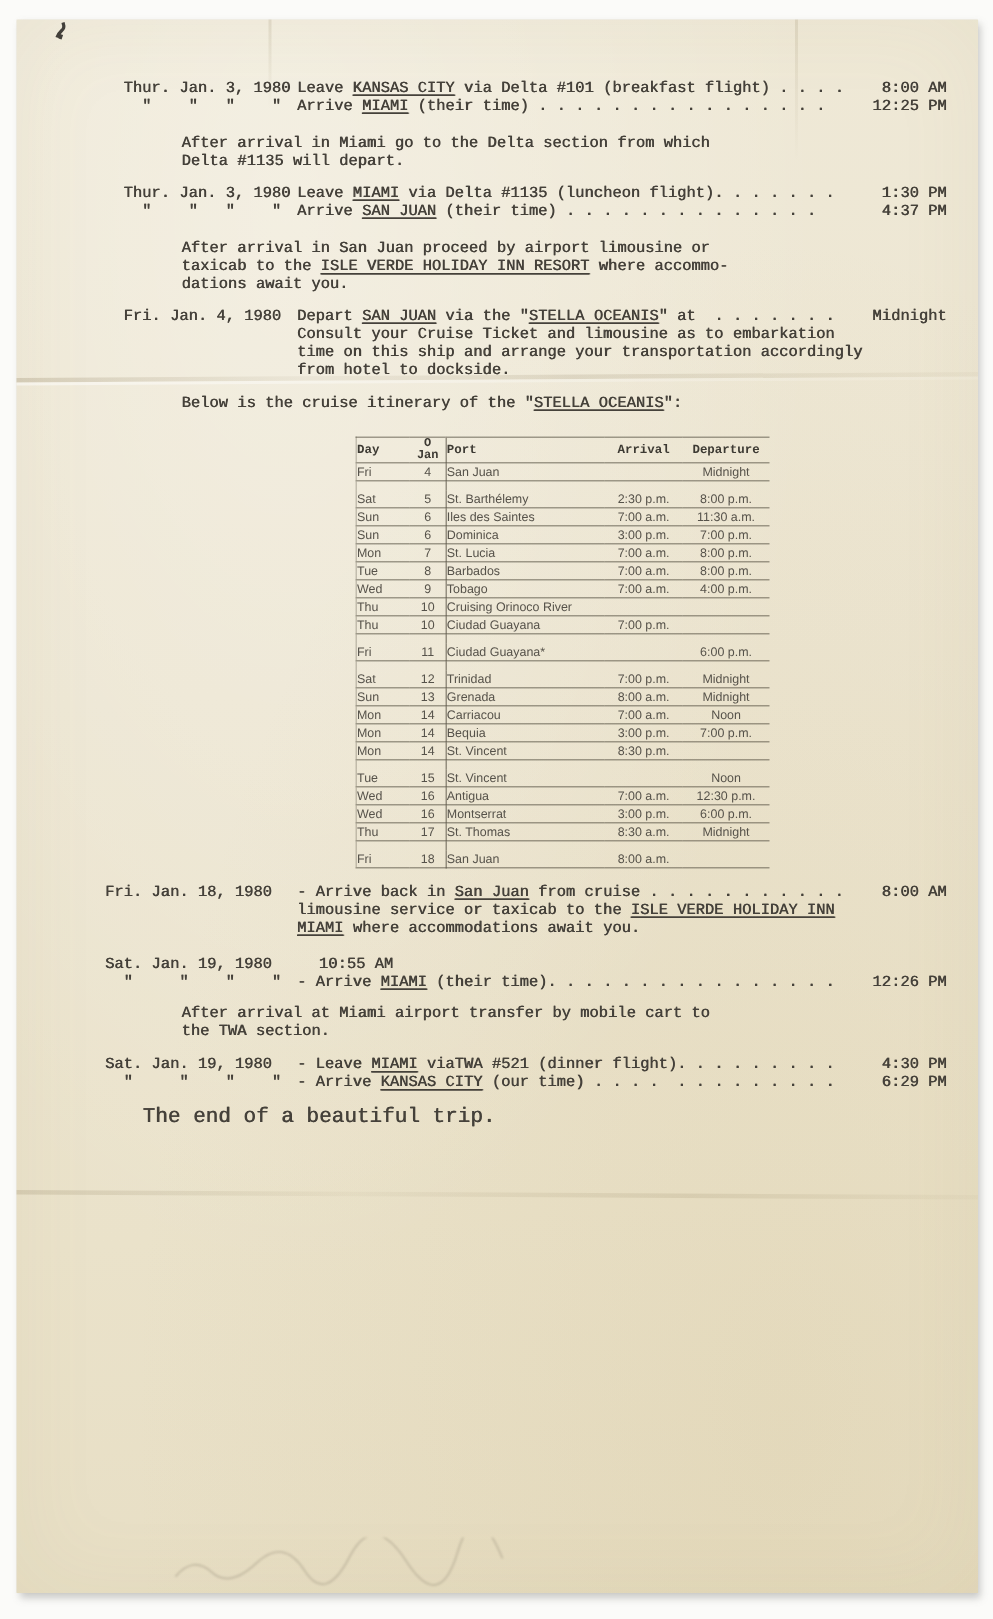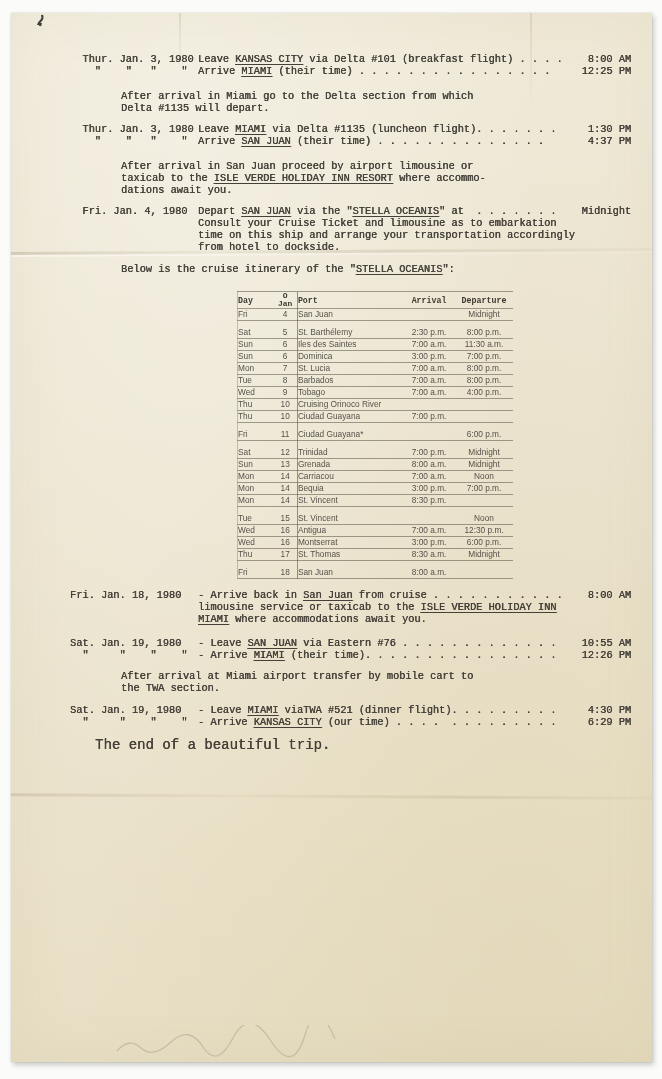--- a/index.html
+++ b/index.html
@@ -270,21 +270,21 @@
               <td class="bb c-mid"></td>
             </tr>
           </tbody>
         </table>
         <div class="block" style="margin-top: 10px;">
           <div class="f-line"><span class="f-date">Fri. Jan. 18, 1980</span><span class="f-body">- Arrive back in <span class="u">San Juan</span> from cruise . . . . . . . . . . .</span><span class="f-time">8:00 AM</span></div>
           <div class="f-line"><span class="f-date"></span><span class="f-body">limousine service or taxicab to the <span class="u">ISLE VERDE HOLIDAY INN</span></span></div>
           <div class="f-line"><span class="f-date"></span><span class="f-body"><span class="u">MIAMI</span> where accommodations await you.</span></div>
         </div>
         <div class="block" style="margin-top: 12px;">
-          <div class="f-line"><span class="f-date">Sat. Jan. 19, 1980</span><span class="f-body">- Leave <span class="u">SAN JUAN</span> via Eastern #76 . . . . . . . . . . . . .</span><span class="f-time">10:55 AM</span></div>
+          <div class="f-line"><span class="f-date">Sat. Jan. 19, 1980</span><span class="f-time">10:55 AM</span></div>
           <div class="f-line"><span class="f-date">  "     "    "    "</span><span class="f-body">- Arrive <span class="u">MIAMI</span> (their time). . . . . . . . . . . . . . . .</span><span class="f-time">12:26 PM</span></div>
         </div>
         <div class="note" style="margin-top: 9px;">After arrival at Miami airport transfer by mobile cart to<br>the TWA section.</div>
         <div class="block" style="margin-top: 10px;">
           <div class="f-line"><span class="f-date">Sat. Jan. 19, 1980</span><span class="f-body">- Leave <span class="u">MIAMI</span> viaTWA #521 (dinner flight). . . . . . . . .</span><span class="f-time">4:30 PM</span></div>
           <div class="f-line"><span class="f-date">  "     "    "    "</span><span class="f-body">- Arrive <span class="u">KANSAS CITY</span> (our time) . . . .  . . . . . . . . .</span><span class="f-time">6:29 PM</span></div>
         </div>
         <div class="closing" style="margin-top: 11px;">The end of a beautiful trip.</div>
       </div>
   </div>

